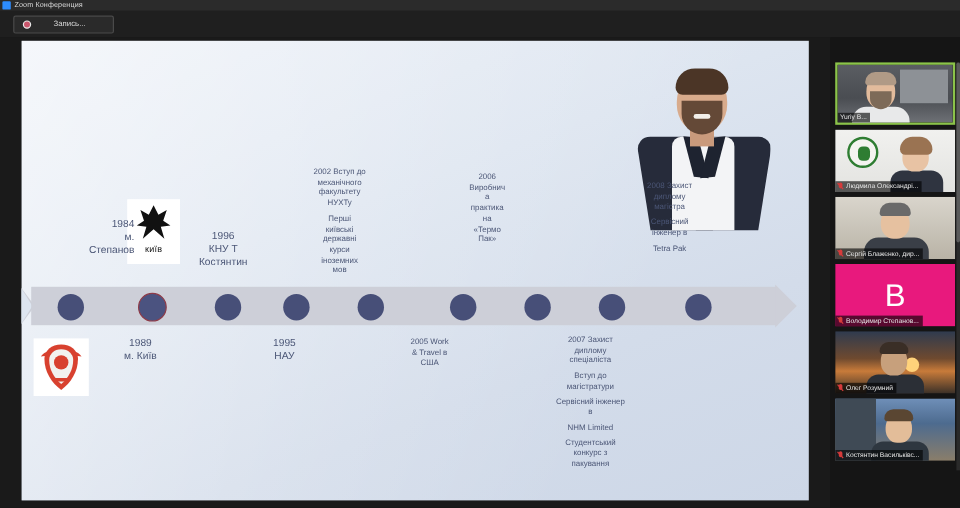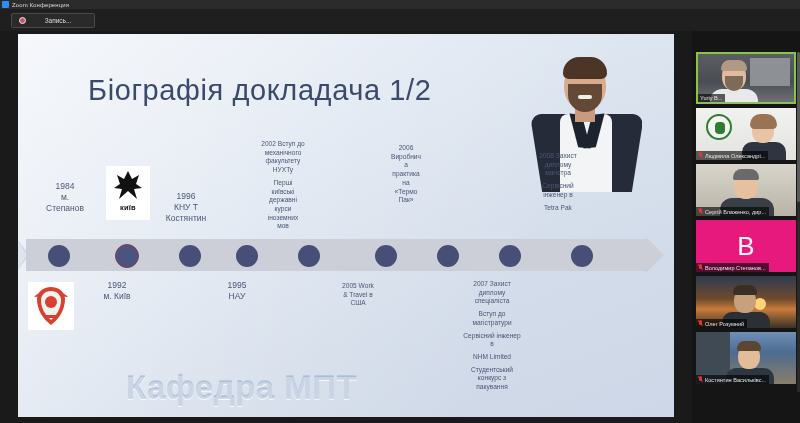--- a/index.html
+++ b/index.html
@@ -223,21 +223,21 @@
   .kyiv-logo {
     position: absolute; left: 88px; top: 132px;
     width: 44px; height: 54px;
     background: #ffffff;
     display: flex; flex-direction: column;
     align-items: center; justify-content: flex-start;
     padding-top: 4px;
   }
   .kyiv-mark { width: 30px; height: 32px; }
   .kyiv-word {
-    font-size: 7.5px; font-weight: bold; color: #111;
+    font-size: 7.5px; font-weight: normal; color: #111;
     letter-spacing: .2px; margin-top: 1px;
   }
   .cherkasy-logo {
     position: absolute; left: 10px; top: 248px;
     width: 46px; height: 48px;
     background: #ffffff;
     display: flex; align-items: center; justify-content: center;
   }
   .cherkasy-inner { width: 40px; height: 42px; }
 
@@ -364,21 +364,20 @@
       <span class="rec-dot-wrap">
           <span class="rec-dot"></span>
         </span>
       <span class="rec-label">Запись...</span>
     </div>
   </div>
 
   <div class="stage">
     <div class="slide">
 
-      <div class="slide-title">Біографія докладача 1/2</div>
 
       <div class="speaker">
         <div class="sp-bg"></div>
         <div class="sp-jacketL"></div>
         <div class="sp-jacketR"></div>
         <div class="sp-shirt"></div>
         <div class="sp-collarL"></div>
         <div class="sp-collarR"></div>
         <div class="sp-neck"></div>
         <div class="sp-head"></div>
@@ -413,21 +412,21 @@
       <div class="tl-dot" style="left:30px"></div>
       <div class="tl-dot highlight" style="left:97px"></div>
       <div class="tl-dot" style="left:161px"></div>
       <div class="tl-dot" style="left:218px"></div>
       <div class="tl-dot" style="left:280px"></div>
       <div class="tl-dot" style="left:357px"></div>
       <div class="tl-dot" style="left:419px"></div>
       <div class="tl-dot" style="left:481px"></div>
       <div class="tl-dot" style="left:553px"></div>
 
-      <div class="tl-item size-m" id="ab0" style="left:12px;  top:147px; width:70px;">
+      <div class="tl-item size-m" id="ab0" style="left:24px;  top:147px; width:70px;text-align:right;">
           <span class="ln">1984</span>
           <span class="ln">м.</span>
           <span class="ln">Степанов</span>
         </div>
       <div class="tl-item size-m" id="ab1" style="left:126px;top:157px; width:84px;">
           <span class="ln">1996</span>
           <span class="ln">КНУ Т</span>
           <span class="ln">Костянтин</span>
         </div>
       <div class="tl-item size-s" id="ab2" style="left:222px;top:106px; width:86px;">
@@ -457,21 +456,21 @@
           <span class="ln">диплому</span>
           <span class="ln">магістра</span>
           <div class="gap"></div>
           <span class="ln">Сервісний</span>
           <span class="ln">інженер в</span>
           <div class="gap"></div>
           <span class="ln">Tetra Pak</span>
         </div>
 
       <div class="tl-item size-m" id="be0" style="left:62px; top:246px; width:74px;">
-          <span class="ln">1992</span>
+          <span class="ln">1989</span>
           <span class="ln">м. Київ</span>
         </div>
       <div class="tl-item size-m" id="be1" style="left:182px;top:246px; width:74px;">
           <span class="ln">1995</span>
           <span class="ln">НАУ</span>
         </div>
       <div class="tl-item size-s" id="be2" style="left:300px;top:248px; width:80px;">
           <span class="ln">2005 Work</span>
           <span class="ln">&amp; Travel в</span>
           <span class="ln">США</span>
@@ -487,21 +486,20 @@
           <span class="ln">Сервісний інженер</span>
           <span class="ln">в</span>
           <div class="gap"></div>
           <span class="ln">NHM Limited</span>
           <div class="gap"></div>
           <span class="ln">Студентський</span>
           <span class="ln">конкурс з</span>
           <span class="ln">пакування</span>
         </div>
 
-      <div class="watermark">Кафедра МПТ</div>
 
     </div>
   </div>
 
   <div class="filmstrip">
     <div id="tiles">
         <div class="tile active">
           <div class="art p1">
             <div class="win"></div>
             <div class="body"></div>

